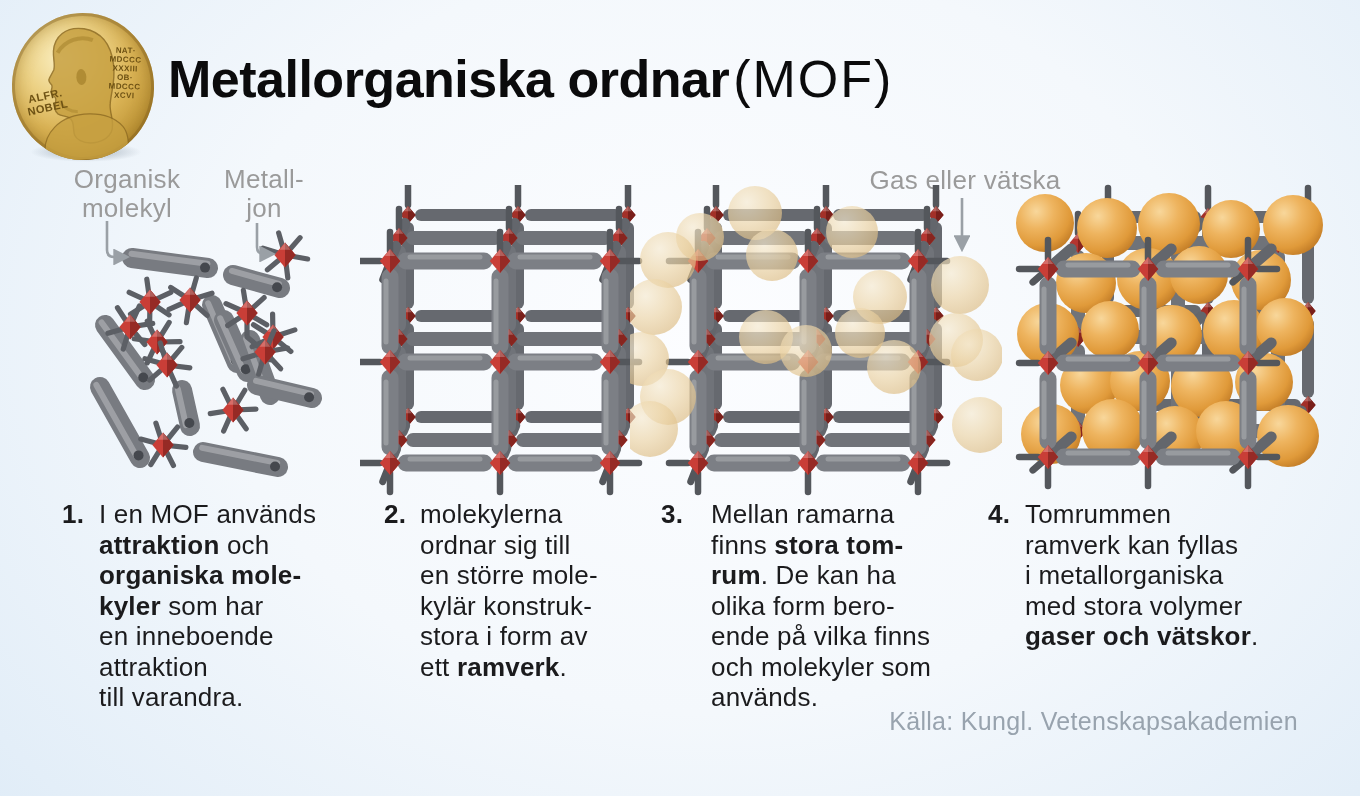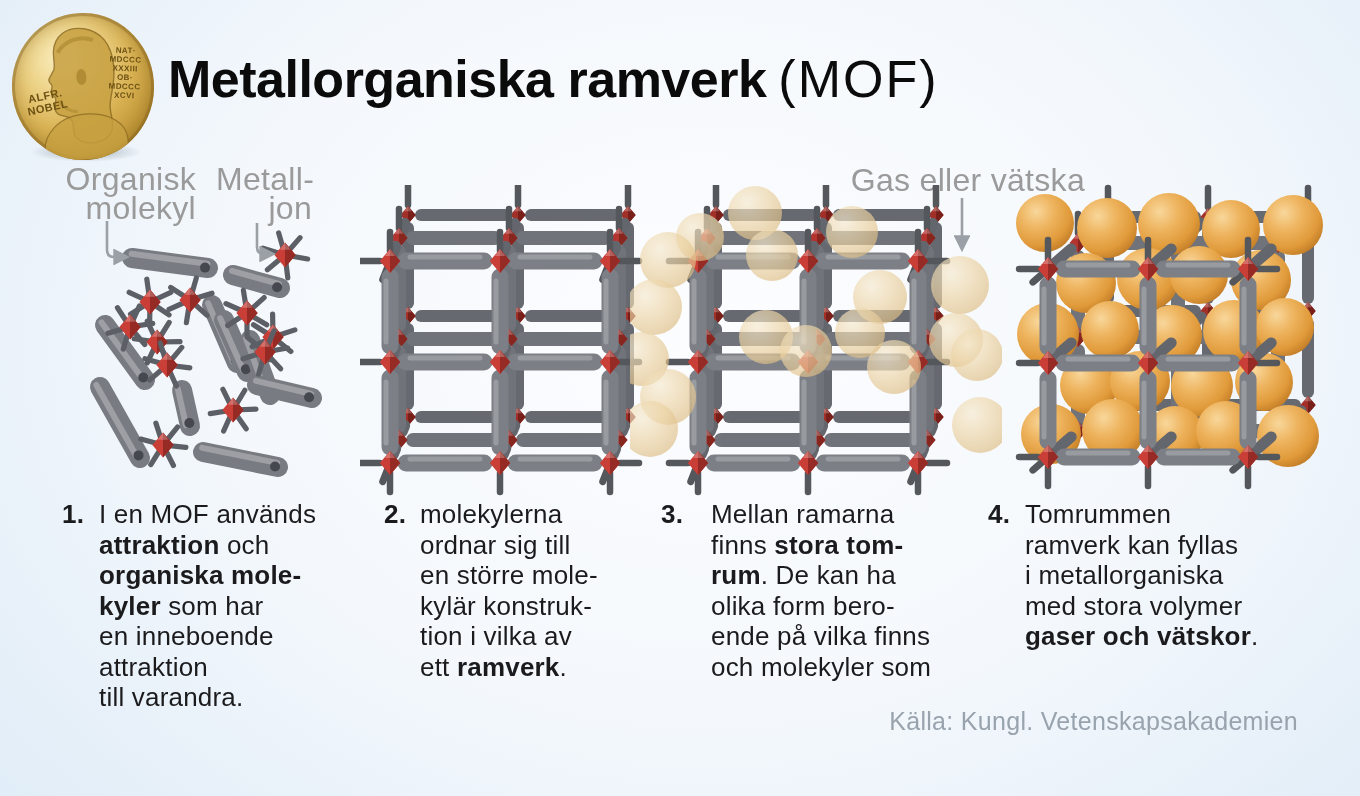--- a/index.html
+++ b/index.html
@@ -4,36 +4,36 @@
 <style>
   html,body{margin:0;padding:0;}
   .canvas{
     position:relative;width:1360px;height:796px;overflow:hidden;
     background:radial-gradient(ellipse 95% 125% at 52% 42%, #fcfdff 0%, #f4f8fc 38%, #e3eef8 68%, #cfe2f3 100%);
     font-family:"Liberation Sans","DejaVu Sans",sans-serif;
   }
   
   .title{position:absolute;left:168px;top:52px;font-size:52px;line-height:1.05;color:#0b0b0c;letter-spacing:-0.5px;white-space:nowrap;}
   .title .bold{font-weight:700;}
-  .title .light{font-weight:400;margin-left:12px;letter-spacing:2px;}
+  .title .light{font-weight:400;margin-left:4px;letter-spacing:2px;}
   
   .medal{
     position:absolute;left:12px;top:13px;width:142px;height:147px;border-radius:50%;
     transform:rotate(-4deg);overflow:hidden;
     background:radial-gradient(circle at 36% 30%, #faeec0 0%, #ecd184 28%, #d9b254 52%, #bd9334 76%, #97711f 94%, #7f5d17 100%);
     box-shadow:inset 0 0 0 3px rgba(122,90,25,.35), inset 0 0 18px rgba(110,80,20,.45);
   }
   .medal-shadow{position:absolute;left:30px;top:142px;width:112px;height:20px;border-radius:50%;
     background:radial-gradient(ellipse at center, rgba(40,60,80,.38) 0%, rgba(40,60,80,0) 70%);}
   .medal svg{position:absolute;left:0;top:0;}
   .m-txt{position:absolute;color:#6e5214;font-weight:700;text-transform:uppercase;}
   .m-left{left:13px;top:74px;font-size:11px;line-height:12px;letter-spacing:.5px;transform:rotate(-8deg);text-align:center;}
   .m-right{right:12px;top:36px;font-size:8px;line-height:9px;letter-spacing:.4px;text-align:center;transform:rotate(6deg);}
   
-  .glabel{position:absolute;color:#9a9a9a;font-size:32px;line-height:29px;text-align:right;letter-spacing:.3px;}
+  .glabel{position:absolute;color:#9a9a9a;font-size:26px;line-height:29px;text-align:center;letter-spacing:.3px;}
   .overlay{position:absolute;left:0;top:0;pointer-events:none;}
   
   .step{position:absolute;top:499px;font-size:26px;line-height:30.5px;color:#1b1b1d;letter-spacing:.2px;}
   .step-num{position:absolute;left:0;top:0;font-weight:700;}
   .step-lines b{font-weight:700;}
   .source{position:absolute;right:62px;top:707px;font-size:25px;color:#98a3ae;letter-spacing:.3px;}
   .panel-svg{position:absolute;}
 </style>
 </head>
 <body>
@@ -57,21 +57,21 @@
       <div>Nat·</div>
         <div>MDCCC</div>
       <div>XXXIII</div>
         <div>OB·</div>
       <div>MDCCC</div>
         <div>XCVI</div>
     </div>
   </div>
 
   <div class="title">
-    <span class="bold">Metallorganiska ramverk</span><span class="light">(MOF)</span>
+    <span class="bold">Metallorganiska ordnar</span><span class="light">(MOF)</span>
   </div>
 
   <div class="glabel" style="left:58px;top:165px;width:138px;">
     <div>Organisk</div>
     <div>molekyl</div>
   </div>
   <div class="glabel" style="left:216px;top:165px;width:96px;">
     <div>Metall-</div>
     <div>jon</div>
   </div>
@@ -798,33 +798,34 @@
           <div><span>till varandra.</span></div>
         </div>
       </div>
       <div class="step" style="left: 384px; width: 292px;">
         <span class="step-num">2.</span>
         <div class="step-lines" style="margin-left: 36px;">
           <div><span>molekylerna</span></div>
           <div><span>ordnar sig till</span></div>
           <div><span>en större mole-</span></div>
           <div><span>kylär konstruk-</span></div>
-          <div><span>tion i vilka av</span></div>
+          <div><span>stora i form av</span></div>
           <div><span>ett </span><b>ramverk</b><span>.</span></div>
         </div>
       </div>
       <div class="step" style="left: 661px; width: 312px;">
         <span class="step-num">3.</span>
         <div class="step-lines" style="margin-left: 50px;">
           <div><span>Mellan ramarna</span></div>
           <div><span>finns </span><b>stora tom-</b></div>
           <div><b>rum</b><span>. De kan ha</span></div>
           <div><span>olika form bero-</span></div>
           <div><span>ende på vilka finns</span></div>
           <div><span>och molekyler som</span></div>
+          <div><span>används.</span></div>
         </div>
       </div>
       <div class="step" style="left: 988px; width: 340px;">
         <span class="step-num">4.</span>
         <div class="step-lines" style="margin-left: 37px;">
           <div><span>Tomrummen</span></div>
           <div><span>ramverk kan fyllas</span></div>
           <div><span>i metallorganiska</span></div>
           <div><span>med stora volymer</span></div>
           <div><b>gaser och vätskor</b><span>.</span></div>

